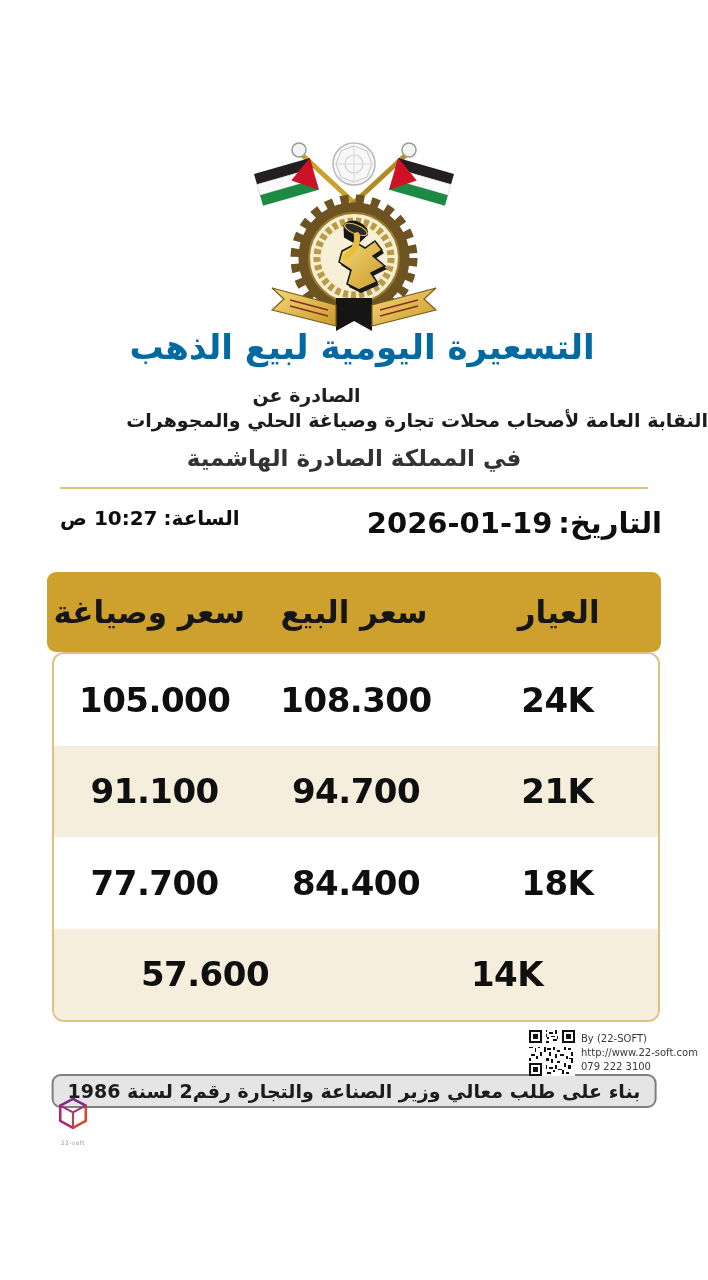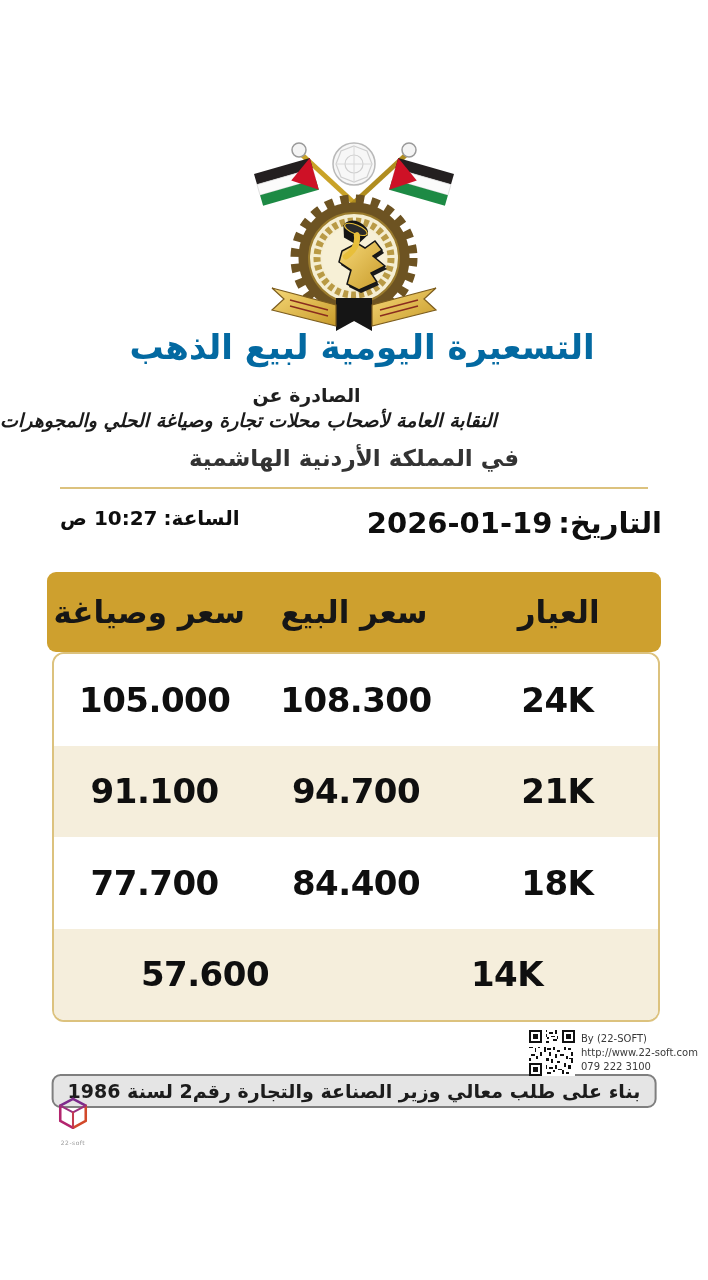--- a/index.html
+++ b/index.html
@@ -14,22 +14,22 @@
 
   .title{
     position:absolute;top:327px;left:0;width:708px;text-align:center;
     font-size:34px;font-weight:700;color:#0369a1;direction:rtl;letter-spacing:-0.5px;padding-left:8px;
   }
   .sub1{
     position:absolute;top:384px;left:0;width:613px;text-align:center;
     font-size:19px;font-weight:600;color:#1f1f1f;direction:rtl;
   }
   .sub2{
-    position:absolute;top:409px;left:0;width:708px;text-align:left;
-    font-size:19px;font-weight:700;color:#1b1b1b;direction:rtl;font-style:italic;
+    position:absolute;top:409px;left:0;width:708px;text-align:right;
+    font-size:19px;font-weight:700;color:#1b1b1b;direction:rtl;
   }
   .sub3{
     position:absolute;top:445px;left:0;width:708px;text-align:center;
     font-size:23px;font-weight:600;color:#333;direction:rtl;
   }
   .divider{
     position:absolute;top:487px;left:60px;width:588px;height:0;
     border-top:2px solid #dcc27e;
   }
   .date-block{
@@ -149,21 +149,21 @@
         <path d="M192,148 L128,165 L128,186 L192,170 L180,159 Z" fill="url(#goldGrad)" stroke="#7c5c1d" stroke-width="1.2"></path>
         <path d="M46,160 L84,170 M46,166 L84,176" stroke="#8a2c1e" stroke-width="1.4"></path>
         <path d="M174,160 L136,170 M174,166 L136,176" stroke="#8a2c1e" stroke-width="1.4"></path>
       </g>
     </svg>
   </div>
 
   <div class="title">التسعيرة اليومية لبيع الذهب</div>
   <div class="sub1">الصادرة عن</div>
   <div class="sub2">النقابة العامة لأصحاب محلات تجارة وصياغة الحلي والمجوهرات</div>
-  <div class="sub3">في المملكة الأردنية الهاشمية</div>
+  <div class="sub3">في المملكة الصادرة الهاشمية</div>
 
   <div class="divider"></div>
 
   <div class="date-block">
     <span>التاريخ:</span><span>19-01-2026</span>
   </div>
   <div class="time-block">
     <span>الساعة:</span><span>10:27 ص</span>
   </div>
 

